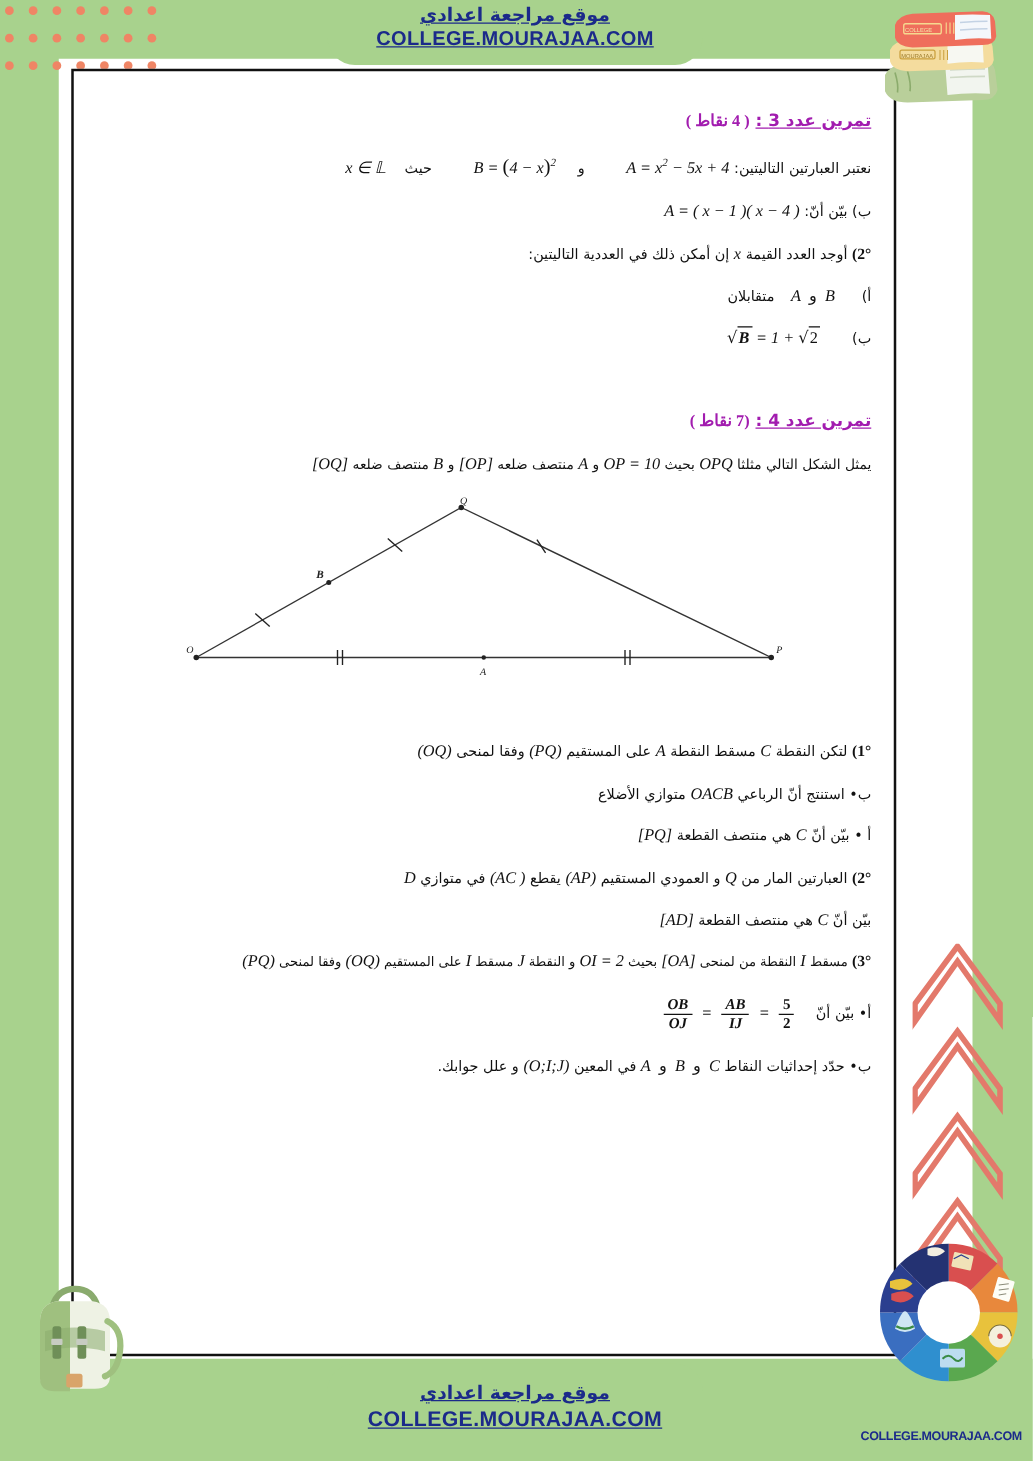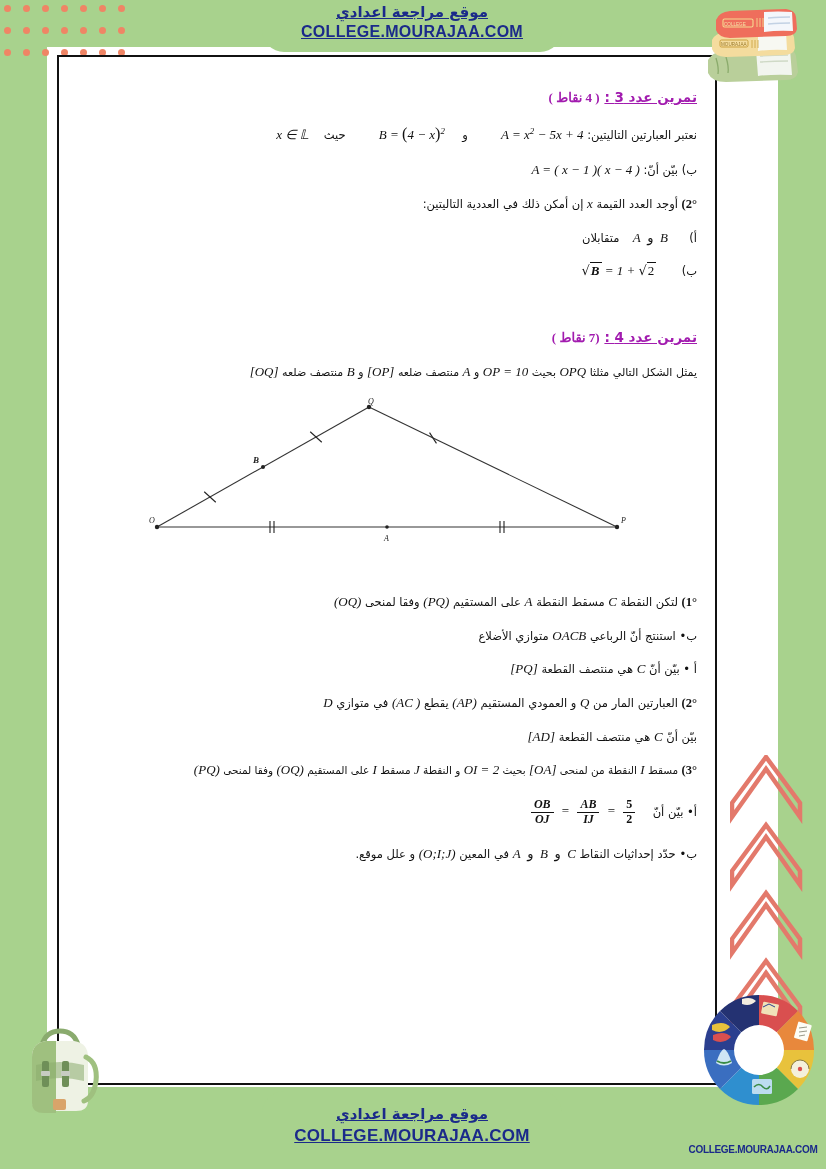--- a/index.html
+++ b/index.html
@@ -561,21 +561,21 @@
         </span>
       </span>
     </div>
 
     <div class="line" style="padding-left:120px;margin-top:18px;">
       <span>ب•</span>
       <span>حدّد إحداثيات النقاط</span>
       <span class="m">A&nbsp;&nbsp;<span style="font-style:normal;">و</span>&nbsp;&nbsp;B&nbsp;&nbsp;<span style="font-style:normal;">و</span>&nbsp;&nbsp;C</span>
       <span>في المعين</span>
       <span class="m">(O;I;J)</span>
-      <span>و علل موقع.</span>
+      <span>و علل جوابك.</span>
     </div>
 
   </div>
 </div>
 
 <div id="footer-tab"></div>
 <div id="footer-text">
   <span class="ar">موقع مراجعة اعدادي</span>
   <span class="url">COLLEGE.MOURAJAA.COM</span>
 </div>

